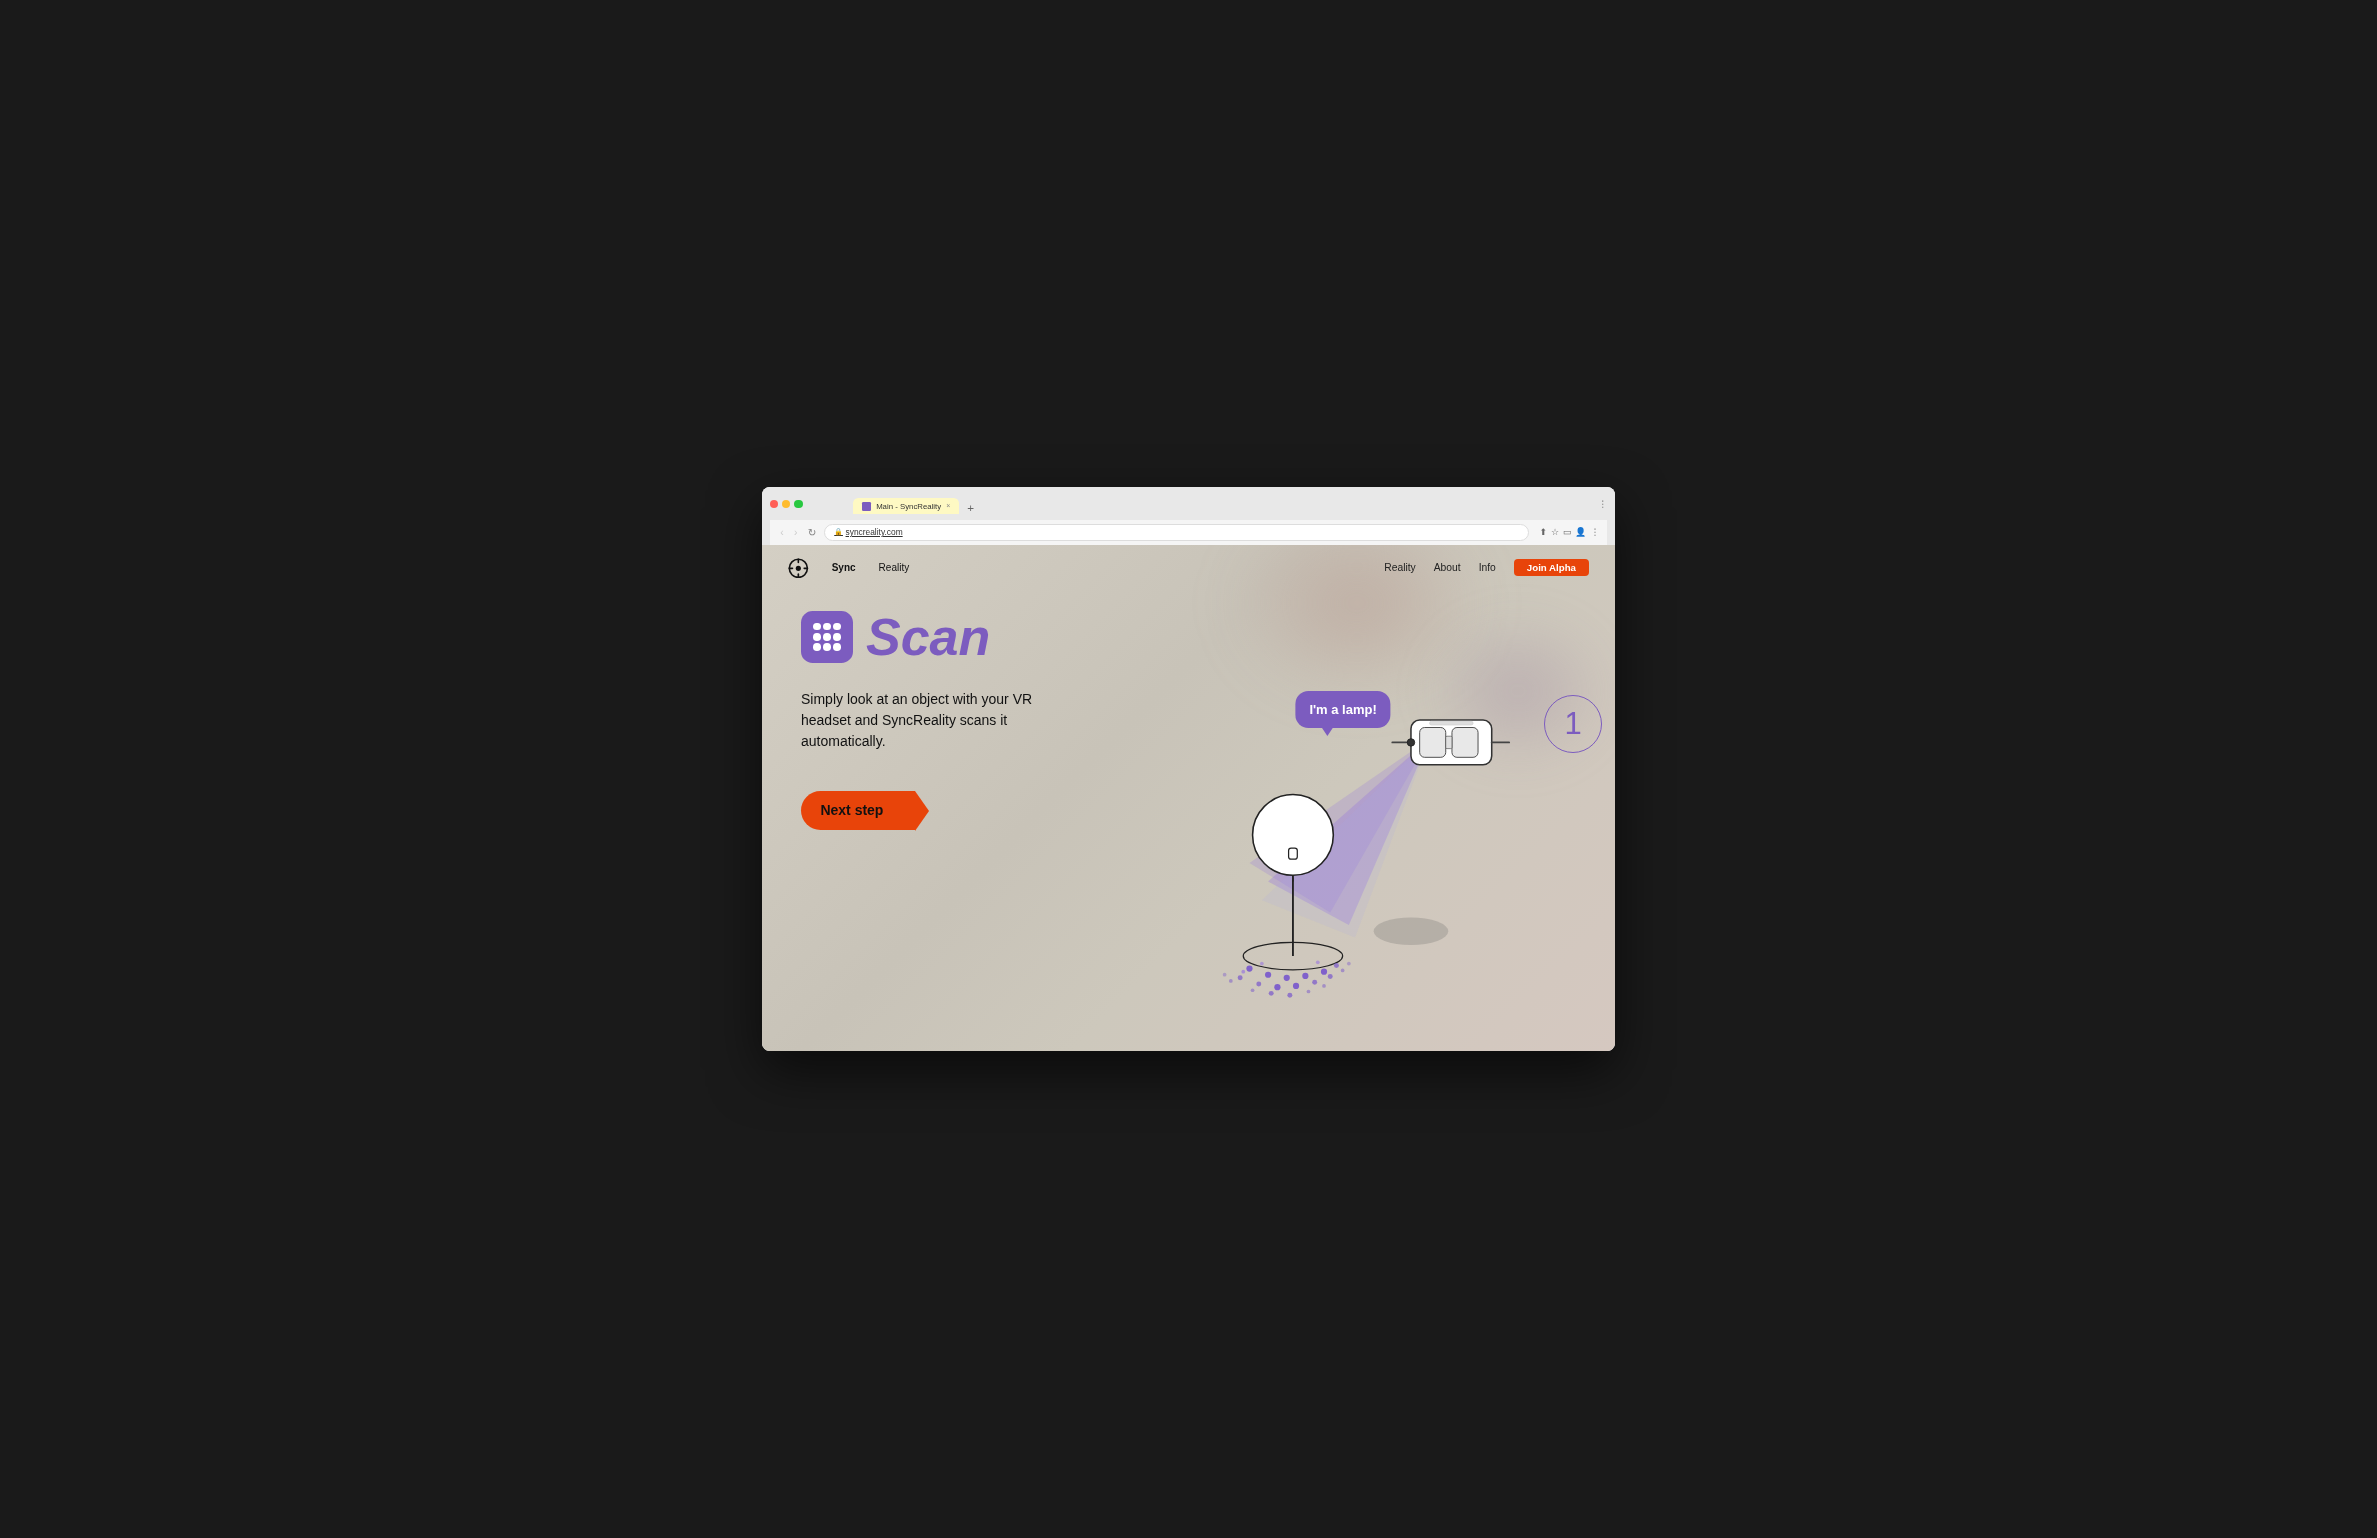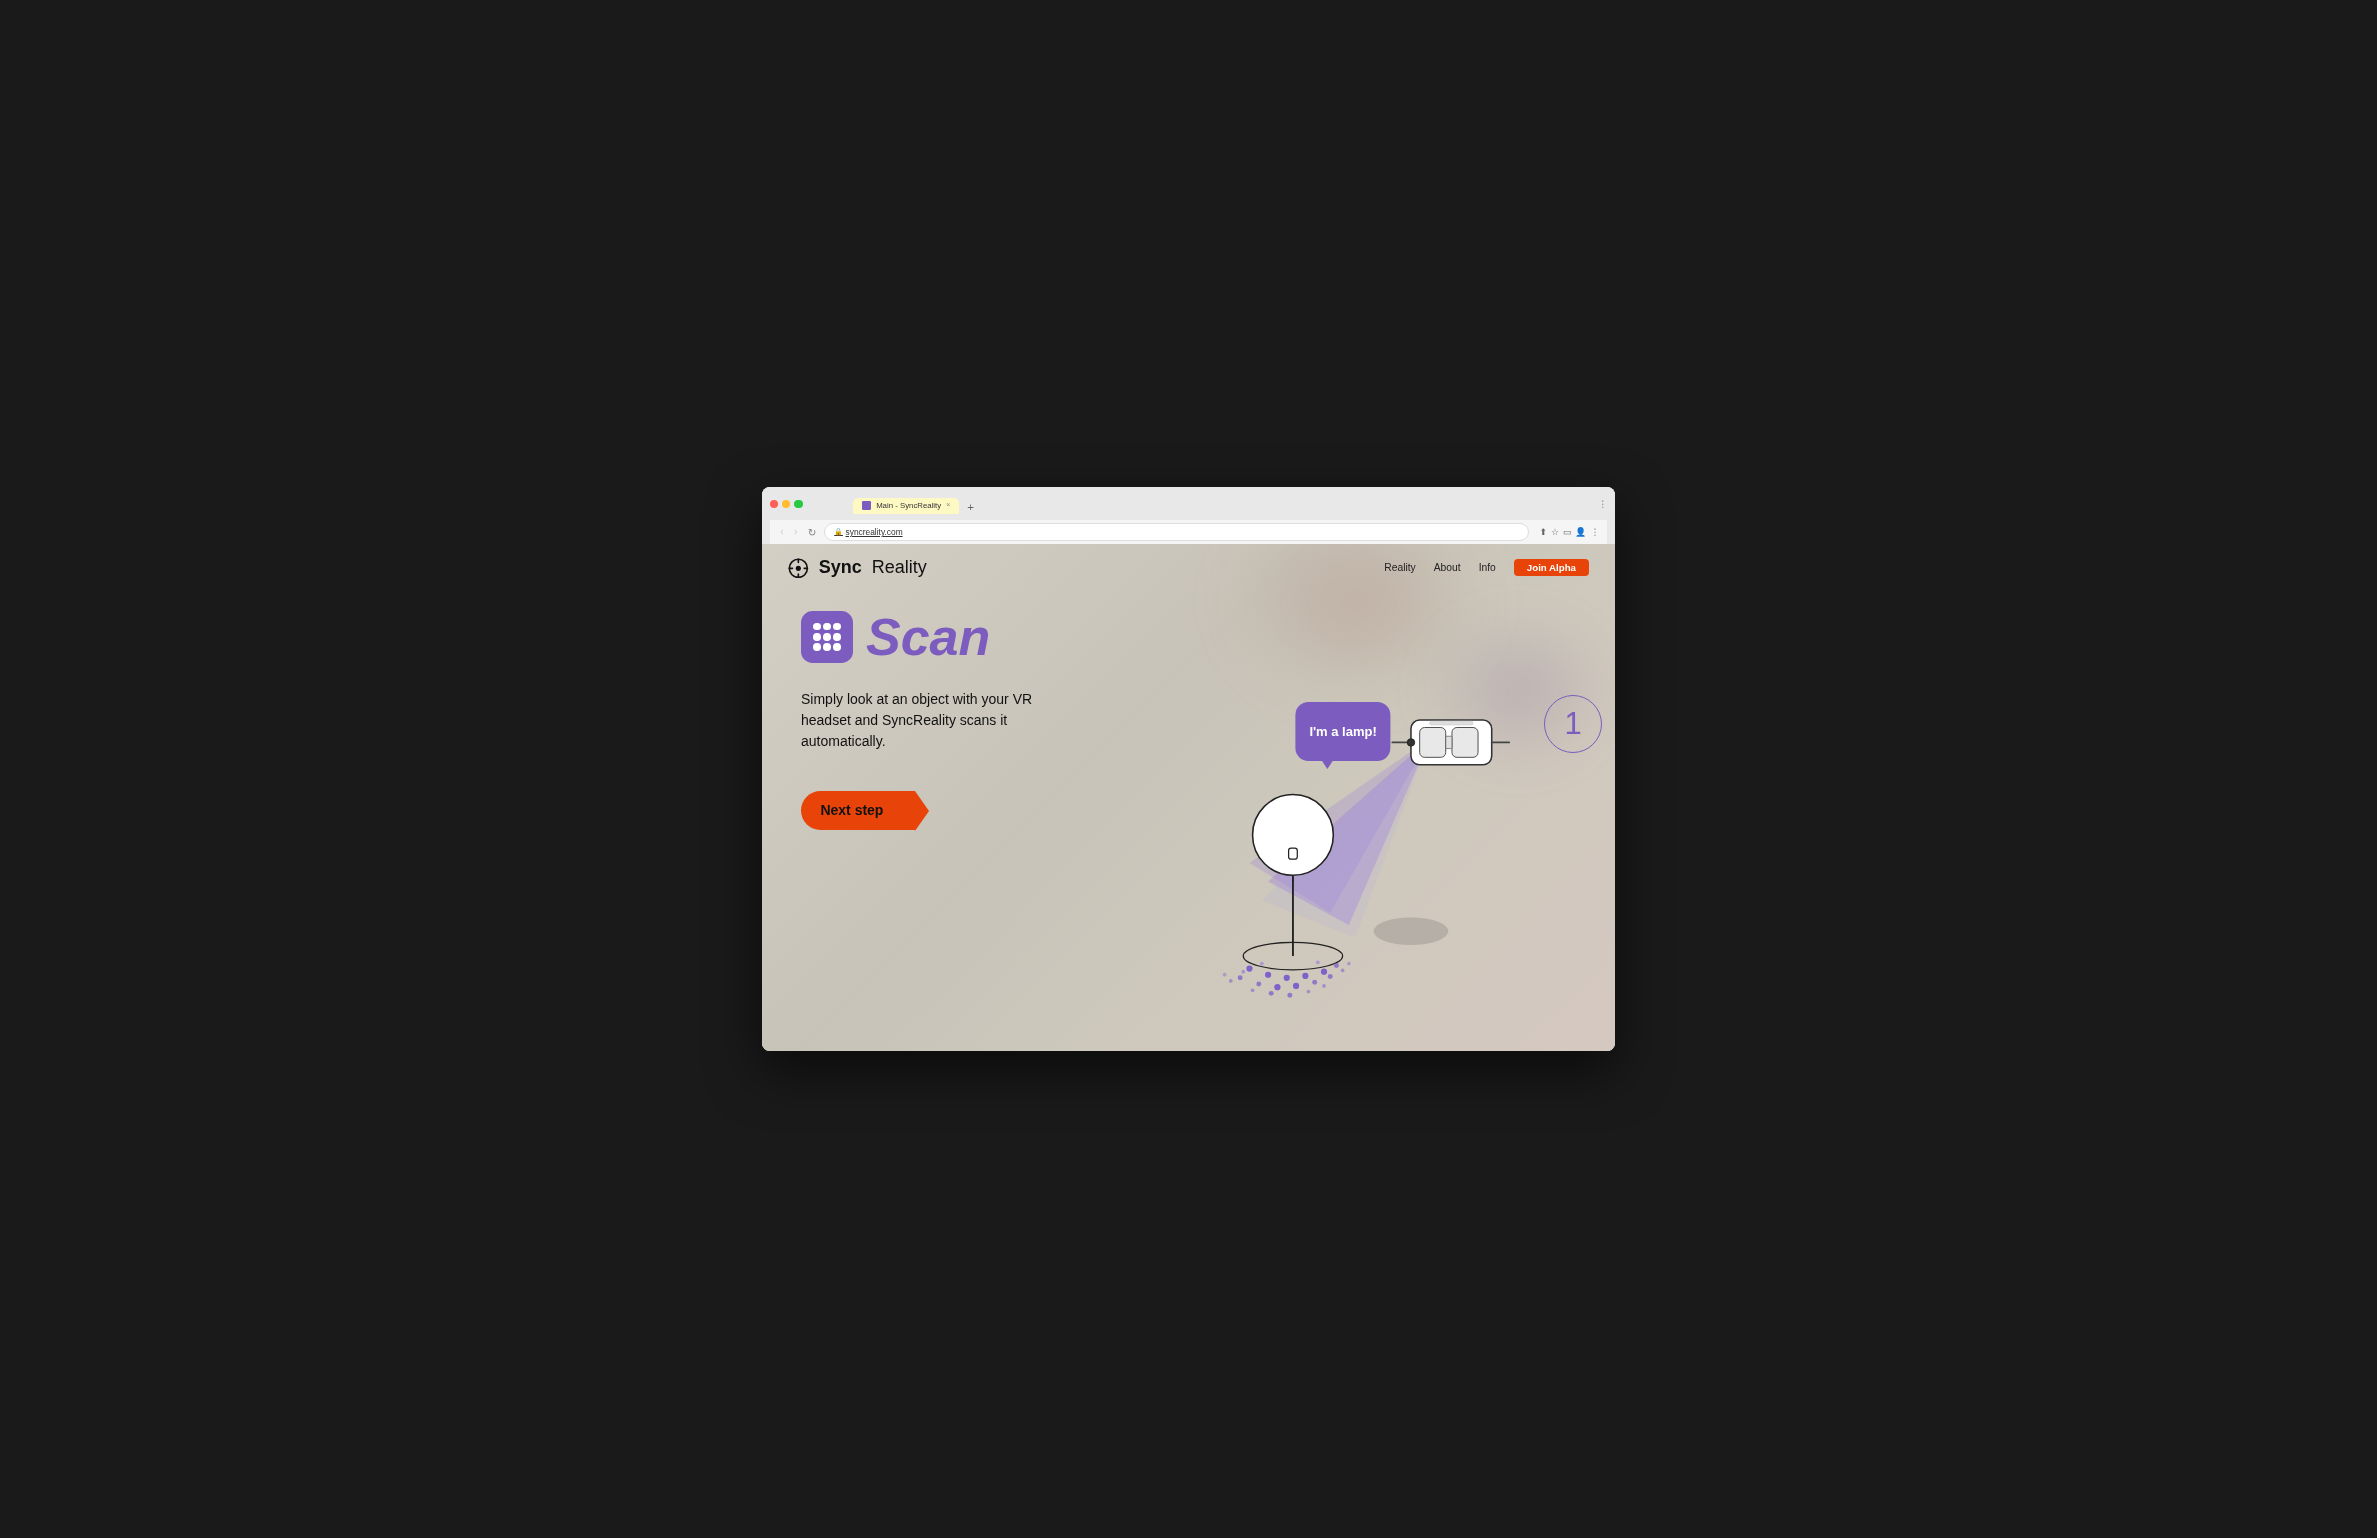--- a/index.html
+++ b/index.html
@@ -184,22 +184,22 @@
       display: flex;
       align-items: center;
       padding: 13px 26px;
       position: relative;
       z-index: 10;
     }
 
     .logo {
       display: flex;
       align-items: center;
-      gap: 10px;
-      font-size: 18px;
+      gap: 23px;
+      font-size: 10px;
       font-weight: 600;
       color: #111;
       text-decoration: none;
     }
 
     .logo-icon {
       width: 20.7px;
       height: 20.7px;
     }
 
@@ -334,26 +334,26 @@
     
     .illustration {
       flex: 1;
       position: relative;
       height: 323px;
     }
 
     
     .speech-bubble {
       position: absolute;
-      top: 13px;
+      top: 2px;
       left: 50%;
       transform: translateX(-30%);
       background: #7c5cbf;
       color: #fff;
-      padding: 22px 14px;
+      padding: 11px 14px;
       border-radius: 13px;
       font-size: 13px;
       font-weight: 600;
       white-space: nowrap;
       z-index: 5;
     }
 
     .speech-bubble::after {
       content: '';
       position: absolute;

